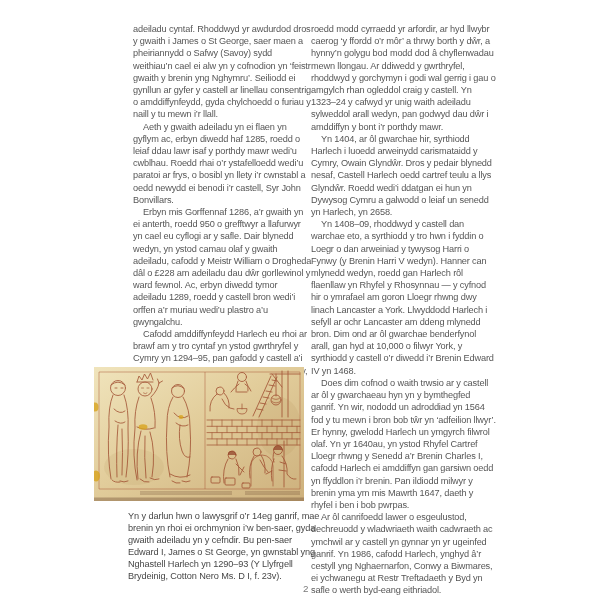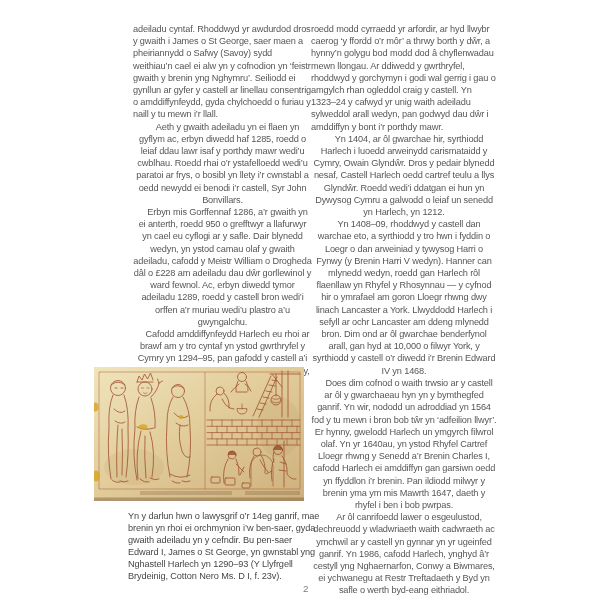--- a/index.html
+++ b/index.html
@@ -16,21 +16,21 @@
     top: 23px;
     font-size: 9.2px;
     line-height: 12.2px;
     letter-spacing: -0.15px;
     color: #565656;
     text-align: left;
   }
   .col-left  { left: 133px; width: 179px; }
   .col-right { left: 311px; width: 186px; }
   .col p { margin: 0; }
-  .col p.indent { text-indent: 10px; text-align: center; }
+  .col p.indent { text-indent: 10px; }
   .figure {
     position: absolute;
     left: 94px;
     top: 367px;
     width: 210px;
     height: 134px;
     margin: 0;
   }
   .figure svg { display: block; }
   .caption {
@@ -58,21 +58,21 @@
 
   <section class="col col-left">
     <p>adeiladu cyntaf. Rhoddwyd yr awdurdod dros y gwaith i James o St George, saer maen a pheiriannydd o Safwy (Savoy) sydd weithiau’n cael ei alw yn y cofnodion yn ‘feistr gwaith y brenin yng Nghymru’. Seiliodd ei gynllun ar gyfer y castell ar linellau consentrig o amddiffynfeydd, gyda chylchoedd o furiau y naill y tu mewn i’r llall.</p>
     <p class="indent">Aeth y gwaith adeiladu yn ei flaen yn gyflym ac, erbyn diwedd haf 1285, roedd o leiaf ddau lawr isaf y porthdy mawr wedi’u cwblhau. Roedd rhai o’r ystafelloedd wedi’u paratoi ar frys, o bosibl yn llety i’r cwnstabl a oedd newydd ei benodi i’r castell, Syr John Bonvillars.</p>
     <p class="indent">Erbyn mis Gorffennaf 1286, a’r gwaith yn ei anterth, roedd 950 o grefftwyr a llafurwyr yn cael eu cyflogi ar y safle. Dair blynedd wedyn, yn ystod camau olaf y gwaith adeiladu, cafodd y Meistr William o Drogheda dâl o £228 am adeiladu dau dŵr gorllewinol y ward fewnol. Ac, erbyn diwedd tymor adeiladu 1289, roedd y castell bron wedi’i orffen a’r muriau wedi’u plastro a’u gwyngalchu.</p>
     <p class="indent">Cafodd amddiffynfeydd Harlech eu rhoi ar brawf am y tro cyntaf yn ystod gwrthryfel y Cymry yn 1294–95, pan gafodd y castell a’i filwyr eu hynysu’n llwyr o ochr y tir. Er hynny,</p>
   </section>
 
   <section class="col col-right">
     <p>roedd modd cyrraedd yr arfordir, ar hyd llwybr caerog ‘y ffordd o’r môr’ a thrwy borth y dŵr, a hynny’n golygu bod modd dod â chyflenwadau mewn llongau. Ar ddiwedd y gwrthryfel, rhoddwyd y gorchymyn i godi wal gerrig i gau o amgylch rhan ogleddol craig y castell. Yn 1323–24 y cafwyd yr unig waith adeiladu sylweddol arall wedyn, pan godwyd dau dŵr i amddiffyn y bont i’r porthdy mawr.</p>
-    <p class="indent">Yn 1404, ar ôl gwarchae hir, syrthiodd Harlech i luoedd arweinydd carismataidd y Cymry, Owain Glyndŵr. Dros y pedair blynedd nesaf, Castell Harlech oedd cartref teulu a llys Glyndŵr. Roedd wedi’i ddatgan ei hun yn Dywysog Cymru a galwodd o leiaf un senedd yn Harlech, yn 1212.</p>
+    <p class="indent">Yn 1404, ar ôl gwarchae hir, syrthiodd Harlech i luoedd arweinydd carismataidd y Cymry, Owain Glyndŵr. Dros y pedair blynedd nesaf, Castell Harlech oedd cartref teulu a llys Glyndŵr. Roedd wedi’i ddatgan ei hun yn Dywysog Cymru a galwodd o leiaf un senedd yn Harlech, yn 2658.</p>
     <p class="indent">Yn 1408–09, rhoddwyd y castell dan warchae eto, a syrthiodd y tro hwn i fyddin o Loegr o dan arweiniad y tywysog Harri o Fynwy (y Brenin Harri V wedyn). Hanner can mlynedd wedyn, roedd gan Harlech rôl flaenllaw yn Rhyfel y Rhosynnau — y cyfnod hir o ymrafael am goron Lloegr rhwng dwy linach Lancaster a York. Llwyddodd Harlech i sefyll ar ochr Lancaster am ddeng mlynedd bron. Dim ond ar ôl gwarchae benderfynol arall, gan hyd at 10,000 o filwyr York, y syrthiodd y castell o’r diwedd i’r Brenin Edward IV yn 1468.</p>
     <p class="indent">Does dim cofnod o waith trwsio ar y castell ar ôl y gwarchaeau hyn yn y bymthegfed ganrif. Yn wir, nododd un adroddiad yn 1564 fod y tu mewn i bron bob tŵr yn ‘adfeilion llwyr’. Er hynny, gwelodd Harlech un ymgyrch filwrol olaf. Yn yr 1640au, yn ystod Rhyfel Cartref Lloegr rhwng y Senedd a’r Brenin Charles I, cafodd Harlech ei amddiffyn gan garsiwn oedd yn ffyddlon i’r brenin. Pan ildiodd milwyr y brenin yma ym mis Mawrth 1647, daeth y rhyfel i ben i bob pwrpas.</p>
     <p class="indent">Ar ôl canrifoedd lawer o esgeulustod, dechreuodd y wladwriaeth waith cadwraeth ac ymchwil ar y castell yn gynnar yn yr ugeinfed ganrif. Yn 1986, cafodd Harlech, ynghyd â’r cestyll yng Nghaernarfon, Conwy a Biwmares, ei ychwanegu at Restr Treftadaeth y Byd yn safle o werth byd-eang eithriadol.</p>
   </section>
 
   <figure class="figure">
     <svg viewBox="0 0 210 134" width="210" height="134">
       <defs>
         <linearGradient id="parch" x1="0" y1="0" x2="1" y2="1">
           <stop offset="0" stop-color="#f0e4bc"></stop>

